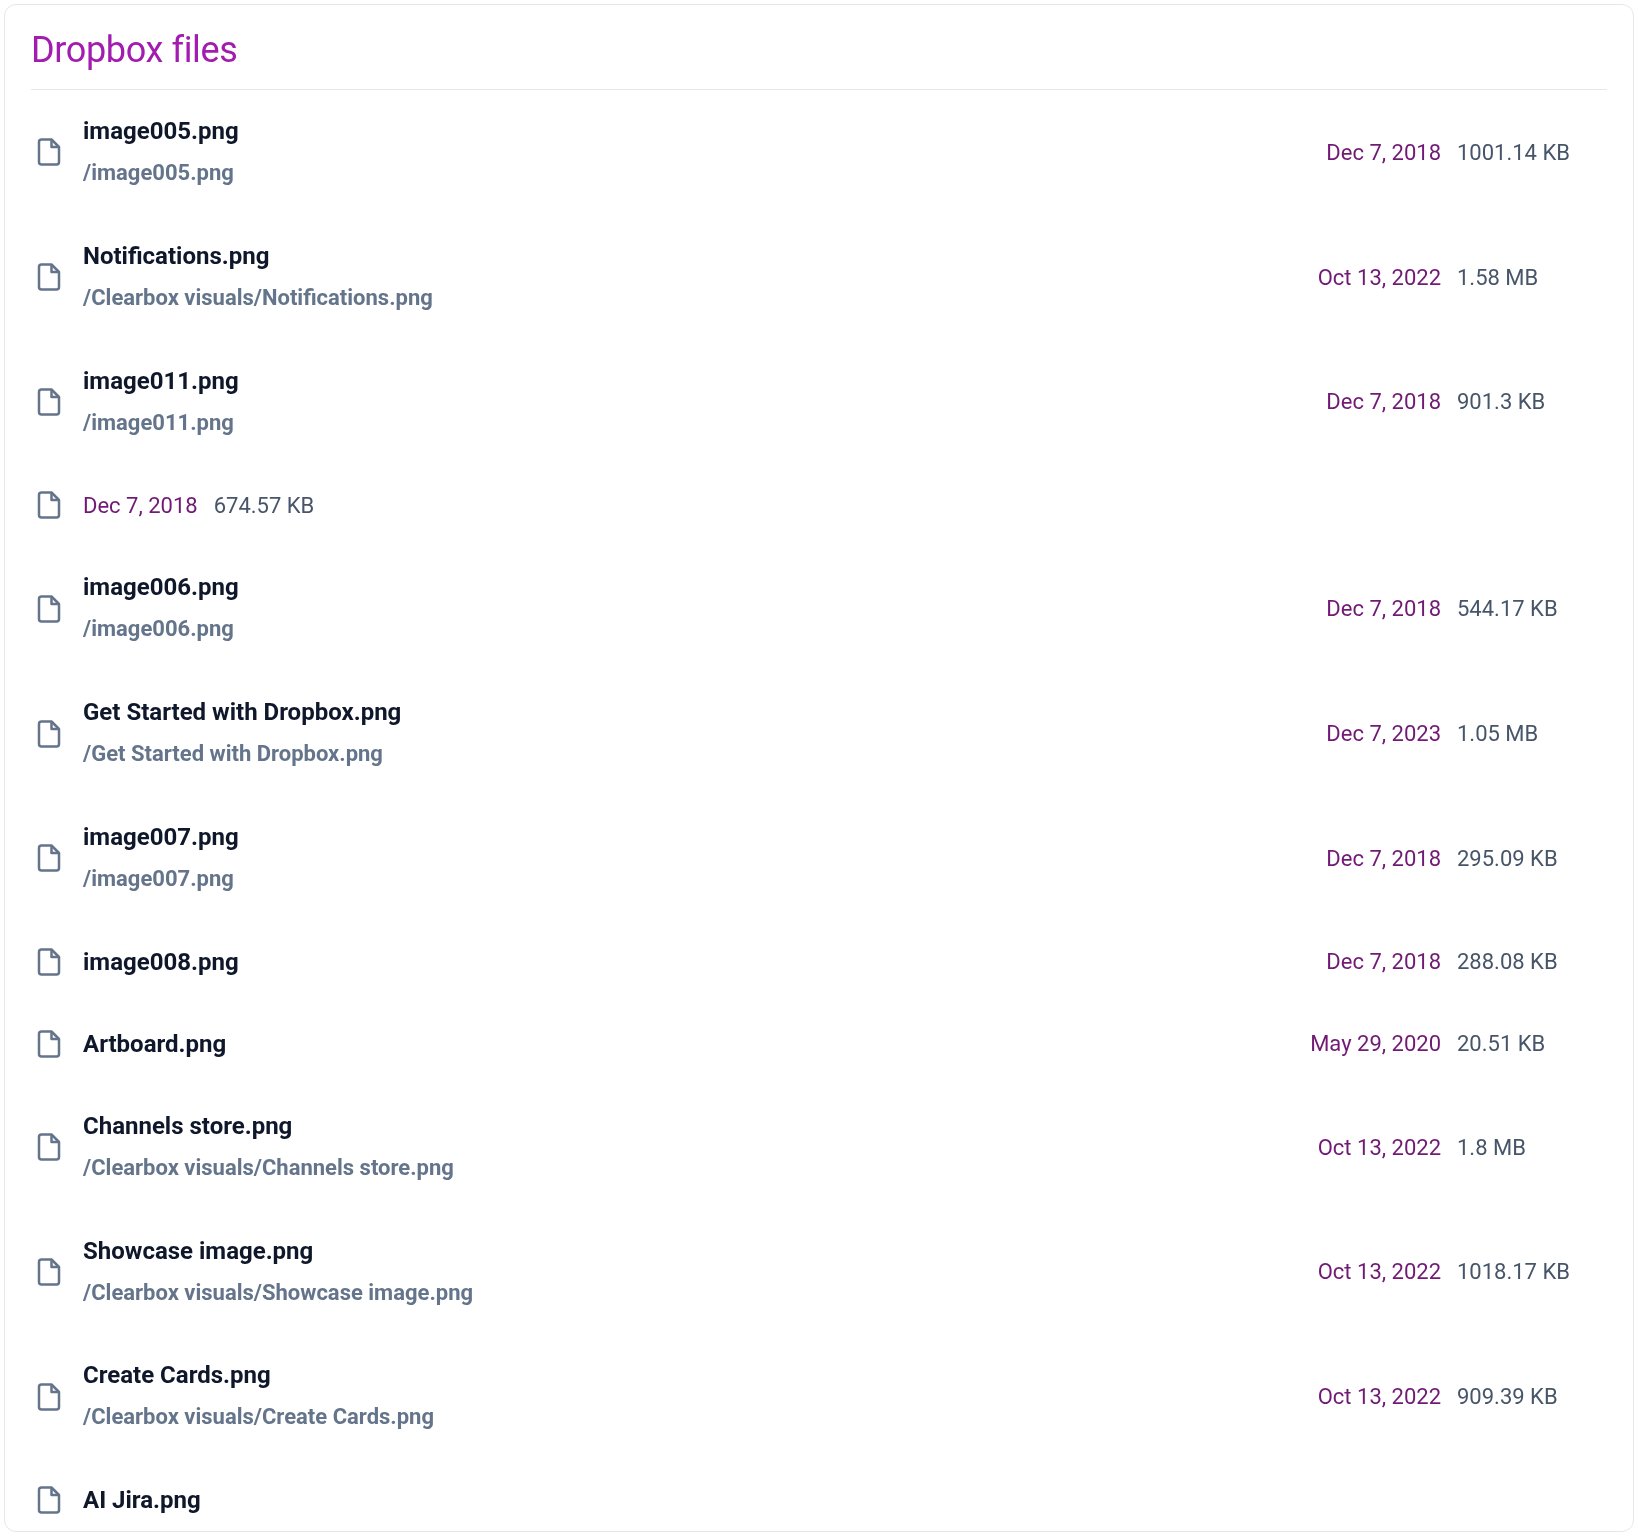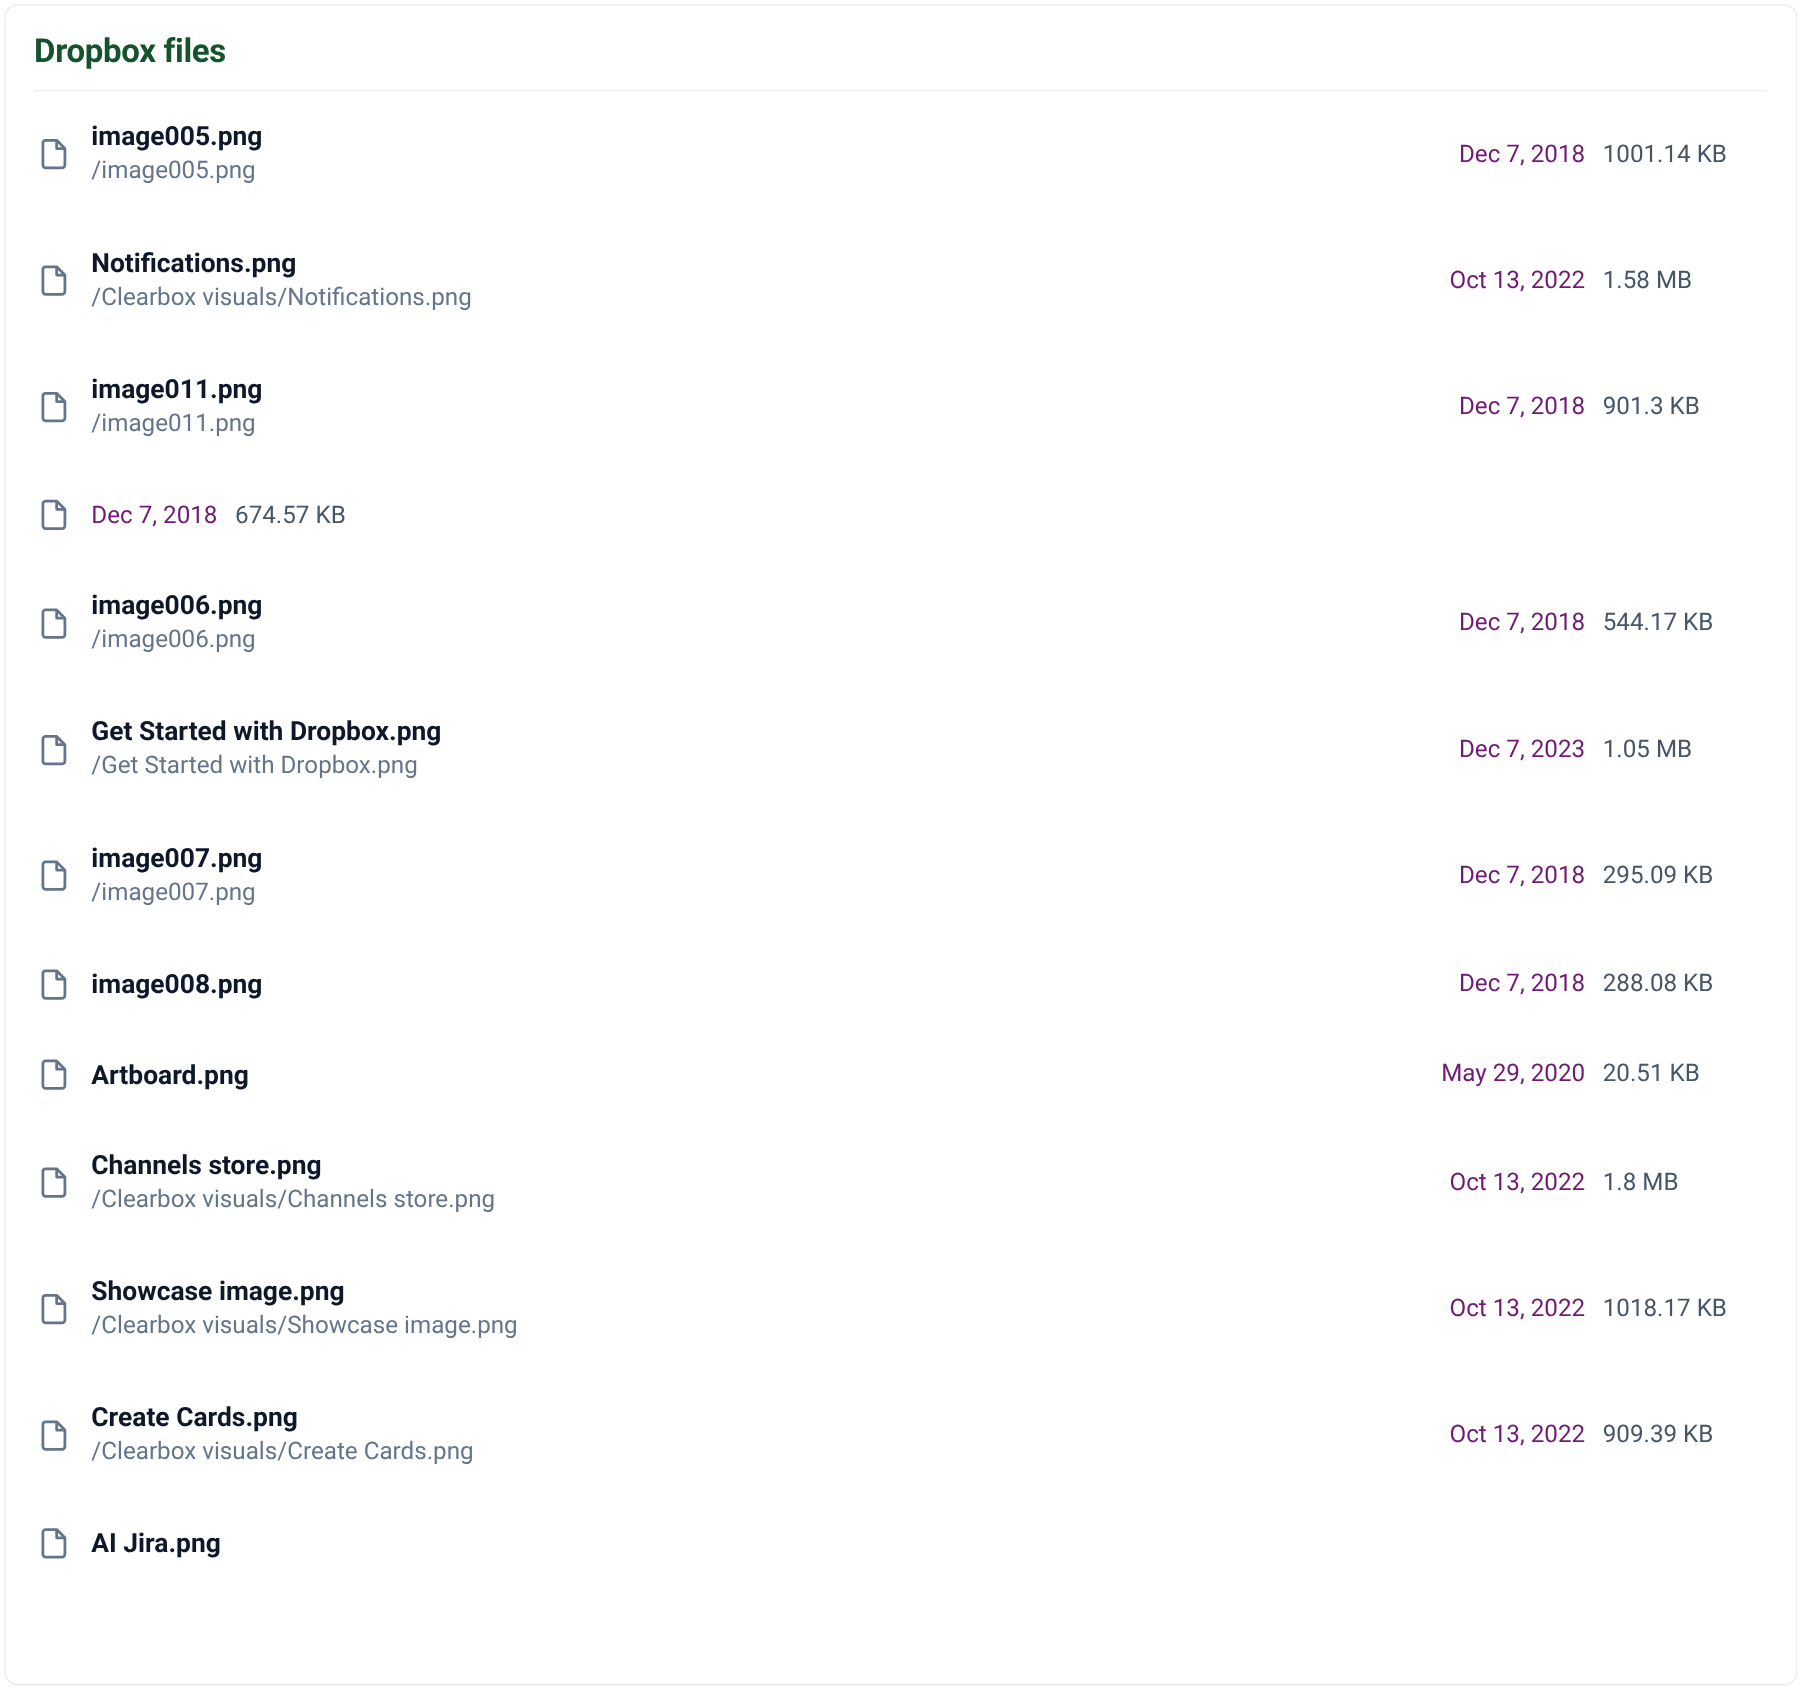--- a/index.html
+++ b/index.html
@@ -16,23 +16,23 @@
     border: 1px solid #e5e7eb;
     border-radius: 12px;
     padding: 24px 26px 0 26px;
     overflow: hidden;
   }
   .header {
     padding-bottom: 18px;
     border-bottom: 1px solid #e5e7eb;
   }
   .title {
-    font-size: 30px;
-    font-weight: 700;
-    color: #14532d;
+    font-size: 36px;
+    font-weight: 400;
+    color: #a21caf;
     letter-spacing: -0.01em;
   }
   .list { }
   .row {
     display: flex;
     align-items: center;
     padding: 26px 0;
     gap: 16px;
   }
   .icon-wrap {
@@ -53,24 +53,24 @@
     min-width: 0;
   }
   .file-name {
     font-size: 24px;
     font-weight: 700;
     color: #0f172a;
     line-height: 1.25;
   }
   .file-path {
     font-size: 22px;
-    font-weight: 400;
+    font-weight: 700;
     color: #64748b;
     line-height: 1.4;
-    margin-top: 2px;
+    margin-top: 12px;
   }
   .date-col {
     flex: 0 0 auto;
     font-size: 22px;
     color: #701a75;
     text-align: right;
     white-space: nowrap;
   }
   .size-col {
     flex: 0 0 auto;

